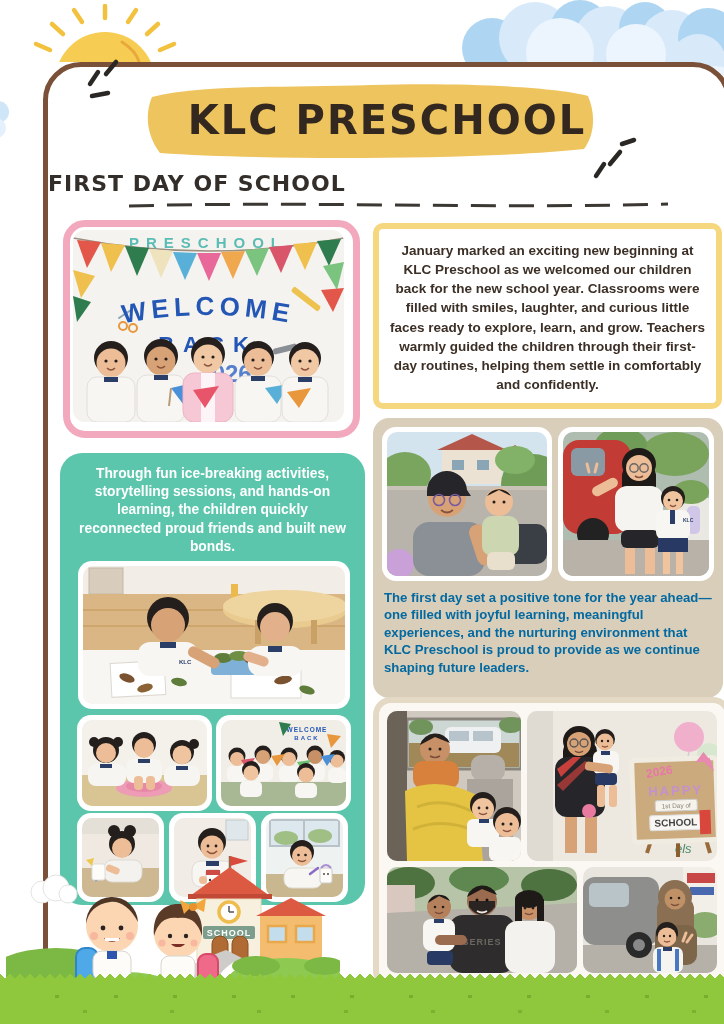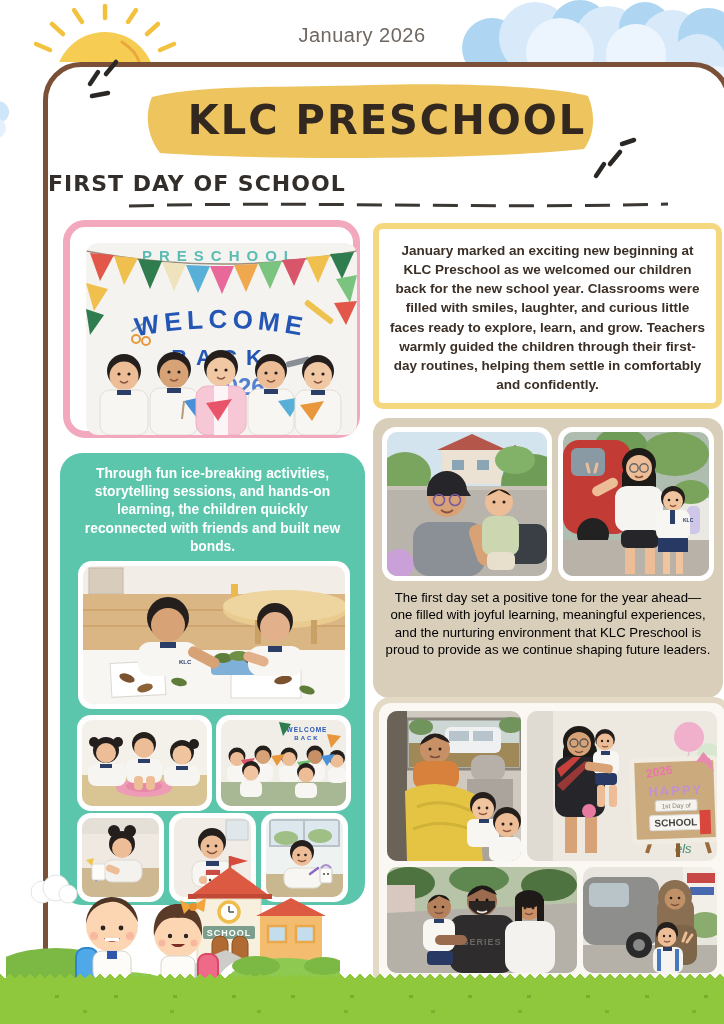--- a/index.html
+++ b/index.html
@@ -13,33 +13,33 @@
   .banner-svg{position:absolute;left:88px;top:10px;width:466px;height:90px;}
   .title{position:absolute;left:0;top:30px;width:100%;text-align:center;
          font-family:"DejaVu Sans",sans-serif;font-weight:bold;font-size:40px;
          color:#33281f;letter-spacing:2px;}
   .subtitle{position:absolute;left:0;top:104px;width:100%;
             font-family:"DejaVu Sans",sans-serif;font-weight:bold;font-size:22px;
             color:#332e29;letter-spacing:1px;}
   .dashline{position:absolute;left:78px;top:132px;width:545px;height:12px;}
   .spark{position:absolute;z-index:3;}
   .pinkframe{position:absolute;left:15px;top:153px;width:297px;height:218px;box-sizing:border-box;
-             border:7px solid #f2a9bd;border-radius:22px;background:#ffffff;padding:16px;}
+             border:7px solid #f2a9bd;border-radius:22px;background:#ffffff;padding:3px;}
   .pinkframe svg{border-radius:12px;display:block;}
   .introbox{position:absolute;left:325px;top:156px;width:349px;height:186px;box-sizing:border-box;
             border:6px solid #f5d77f;border-radius:10px;background:#ffffff;
             padding:12px 10px;overflow:hidden;}
   .introbox p{margin:0;text-align:center;font-size:13.5px;line-height:1.42;
               font-weight:bold;color:#3b2f26;}
   .tanbox{position:absolute;left:325px;top:351px;width:350px;height:280px;box-sizing:border-box;
           background:#d9ceba;border-radius:16px;padding:9px;overflow:hidden;}
   .tanrow{display:flex;gap:6px;}
   .pframe{background:#ffffff;border-radius:14px;padding:5px;}
   .pframe svg{display:block;border-radius:10px;}
-  .tantext{margin:8px 2px 0;text-align:center;color:#000000;font-weight:normal;
+  .tantext{margin:8px 2px 0;text-align:left;color:#0369a1;font-weight:bold;
            font-size:13.2px;line-height:1.32;}
   .greenbox{position:absolute;left:12px;top:386px;width:305px;height:452px;
             background:#5cc6ad;border-radius:22px;overflow:hidden;}
   .greentext{margin:0;padding:12px 16px 0;text-align:center;color:#ffffff;font-weight:bold;
              font-size:13.8px;line-height:1.32;}
   .gphoto{position:absolute;}
   .photocard{position:absolute;left:325px;top:630px;width:358px;height:292px;box-sizing:border-box;
              background:#fbf8f3;border:6px solid #e3d9c5;border-radius:18px;padding:8px;}
   .pgrid{display:flex;flex-wrap:wrap;gap:6px;width:330px;}
   .pgrid svg{display:block;border-radius:10px;}
@@ -86,21 +86,20 @@
     <circle cx="196" cy="54" r="30" fill="#ecf5fd"></circle>
     <circle cx="258" cy="62" r="28" fill="#d8eafa"></circle>
     <circle cx="276" cy="88" r="22" fill="#ecf5fd"></circle>
   </svg>
 
   <svg class="abs" style="left:-8px;top:100px;" width="24" height="40" viewBox="0 0 24 40">
     <circle cx="6" cy="12" r="11" fill="#cfe5f8"></circle>
     <circle cx="4" cy="28" r="10" fill="#e4f0fb"></circle>
   </svg>
 
-  <div class="date">January 2026</div>
 
   <svg class="spark" style="left:86px;top:56px;" width="42" height="48" viewBox="0 0 42 48">
     <g stroke="#2a2724" stroke-width="4.5" stroke-linecap="round" fill="none">
       <line x1="30" y1="6" x2="20" y2="18"></line>
         <line x1="12" y1="16" x2="4" y2="28"></line>
       <line x1="6" y1="40" x2="22" y2="37"></line>
     </g>
   </svg>
   <svg class="spark" style="left:588px;top:134px;" width="50" height="48" viewBox="0 0 50 48">
     <g stroke="#2a2724" stroke-width="4.5" stroke-linecap="round" fill="none">
@@ -279,21 +278,21 @@
             <rect x="95" y="106" width="30" height="14" fill="#283a63"></rect>
             <rect x="100" y="120" width="7" height="22" fill="#f0c49e"></rect>
             <rect x="113" y="120" width="7" height="22" fill="#f0c49e"></rect>
           </svg>
         </div>
       </div>
       <p class="tantext">The first day set a positive tone for the year ahead—one filled with joyful learning, meaningful experiences, and the nurturing environment that KLC Preschool is proud to provide as we continue shaping future leaders.</p>
     </div>
 
     <div class="greenbox">
-      <p class="greentext">Through fun ice-breaking activities, storytelling sessions, and hands-on learning, the children quickly reconnected with friends and built new bonds.</p>
+      <p class="greentext">Through fun ice-breaking activities, storytelling sessions, and hands-on learning, the children quickly reconnected proud friends and built new bonds.</p>
 
       <div class="gphoto pframe" style="left:18px;top:108px;width:262px;">
         <svg width="262" height="138" viewBox="0 0 262 138">
           <rect width="262" height="138" fill="#f2ede6"></rect>
           <rect x="6" y="2" width="34" height="26" fill="#d8cdbd" stroke="#c4b8a6"></rect>
           <rect x="0" y="28" width="262" height="56" fill="#d9b683"></rect>
           <line x1="0" y1="44" x2="262" y2="44" stroke="#c89f66" stroke-width="1.5"></line>
           <line x1="0" y1="60" x2="262" y2="60" stroke="#c89f66" stroke-width="1.5"></line>
           <rect x="148" y="18" width="7" height="30" fill="#ecb94d"></rect>
           <rect x="142" y="42" width="26" height="8" rx="3" fill="#ecb94d"></rect>

